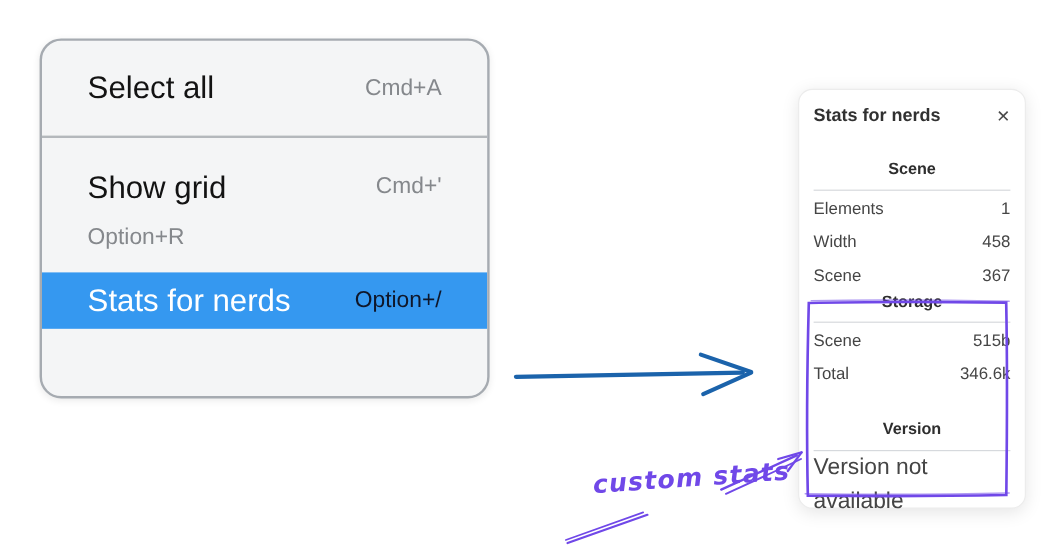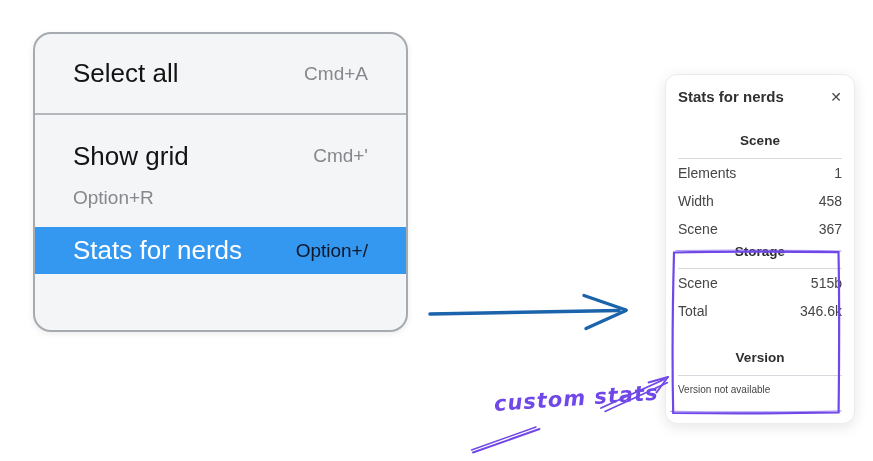--- a/index.html
+++ b/index.html
@@ -40,21 +40,21 @@
   .panel-header{display:flex;justify-content:space-between;align-items:center;line-height:19px;}
   .panel-title{font-weight:bold;font-size:15px;color:#313131;}
   .close-btn{font-size:14px;color:#4a4a4a;cursor:pointer;line-height:14px;}
   .sec-title{text-align:center;font-weight:bold;font-size:13.5px;color:#2e2e2e;line-height:17px;}
   .sec-scene .sec-title{margin-top:26px;}
   .sec-storage .sec-title{}
   .sec-version .sec-title{margin-top:24px;}
   .hr{height:1px;background:#d6d9dd;margin-top:9px;}
   .sec-storage .hr{margin-top:8px;}
   .stat-row{display:flex;justify-content:space-between;font-size:14px;line-height:28px;color:#454545;}
-  .stat-note{font-size:10px;line-height:28px;color:#454545;}
+  .stat-note{font-size:19px;line-height:28px;color:#454545;}
 
   
   .overlay{position:absolute;left:0;top:0;width:873px;height:461px;pointer-events:none;}
   .custom-stats-text{
     position:absolute;left:494px;top:392px;
     font-family:"DejaVu Sans",sans-serif;font-style:italic;font-weight:bold;
     font-size:21px;letter-spacing:1px;color:#7048e8;
     transform:rotate(-4deg);transform-origin:left center;white-space:nowrap;
   }
 </style>

